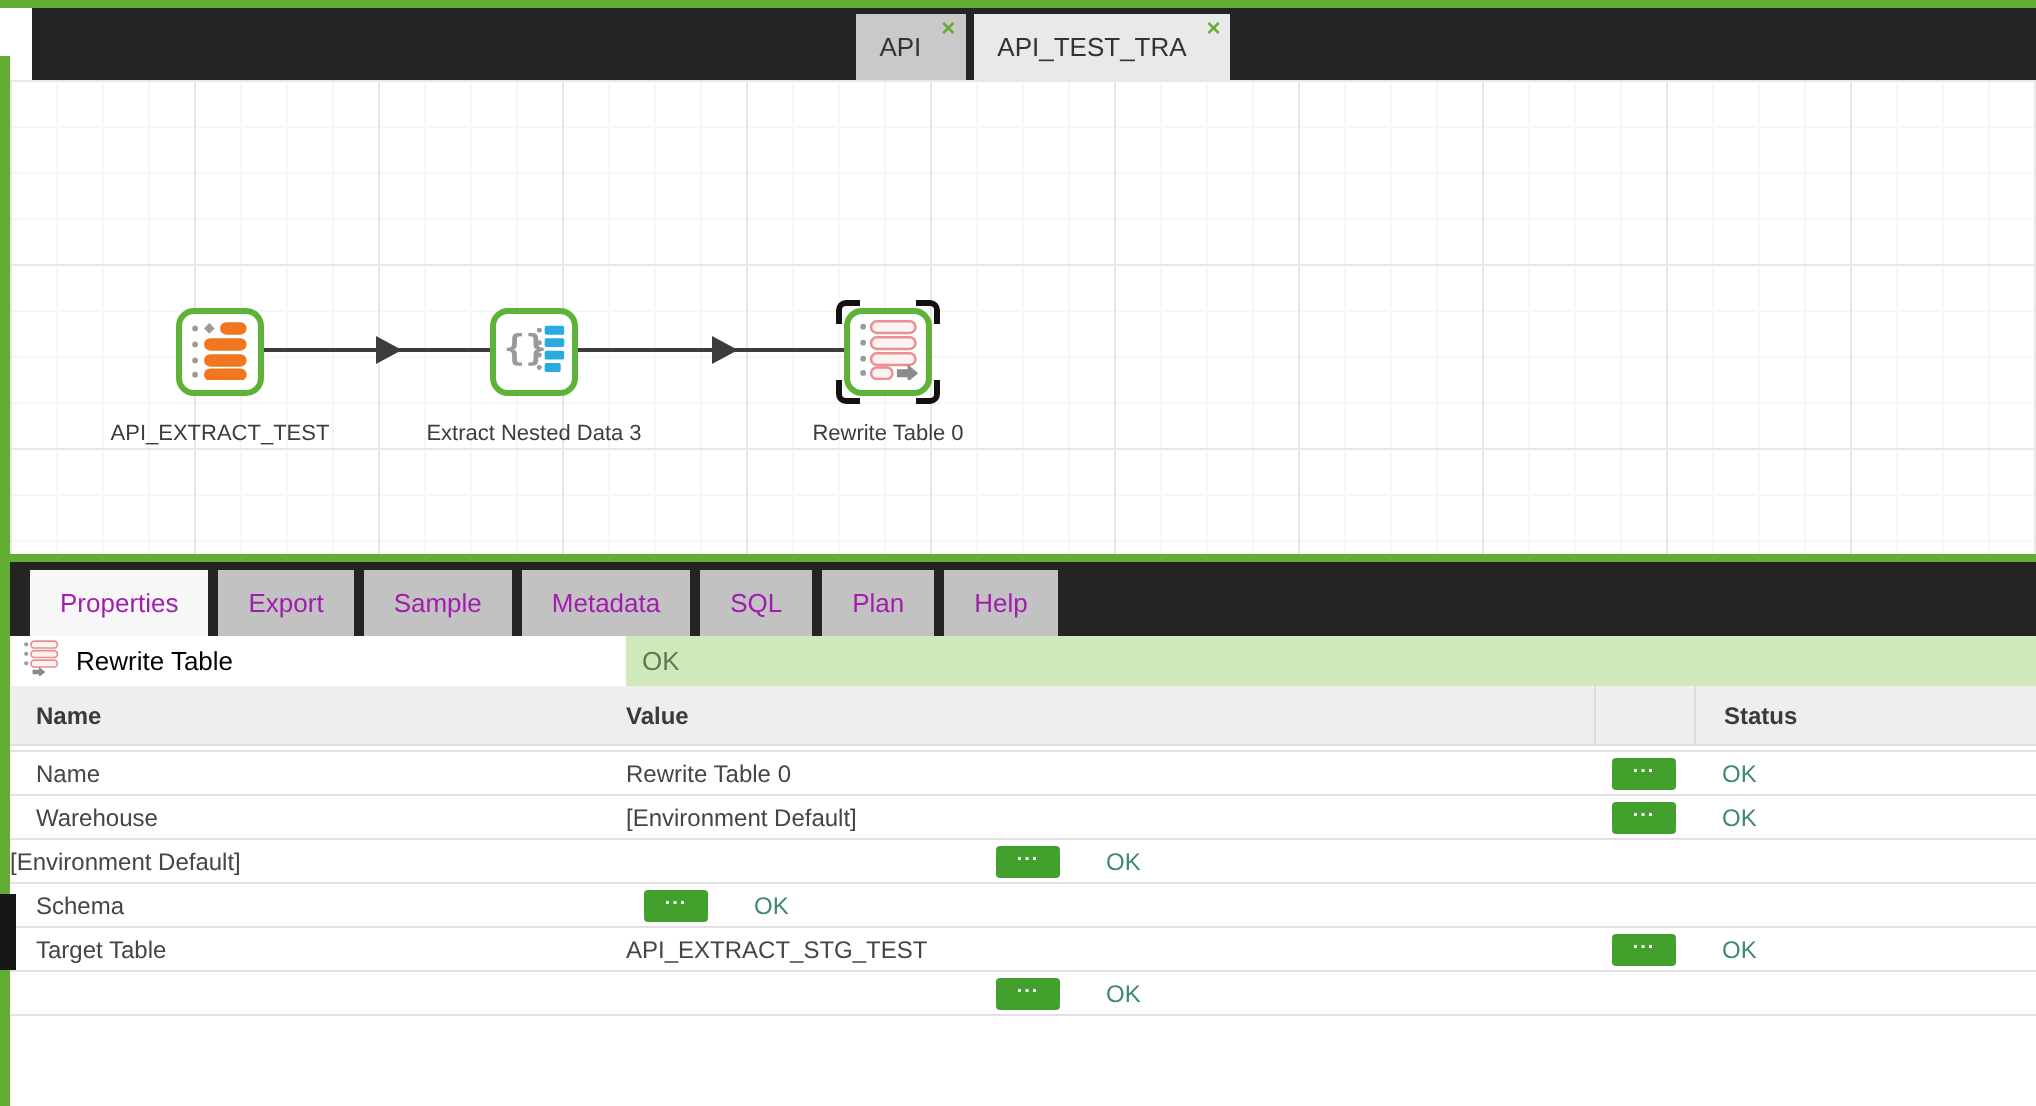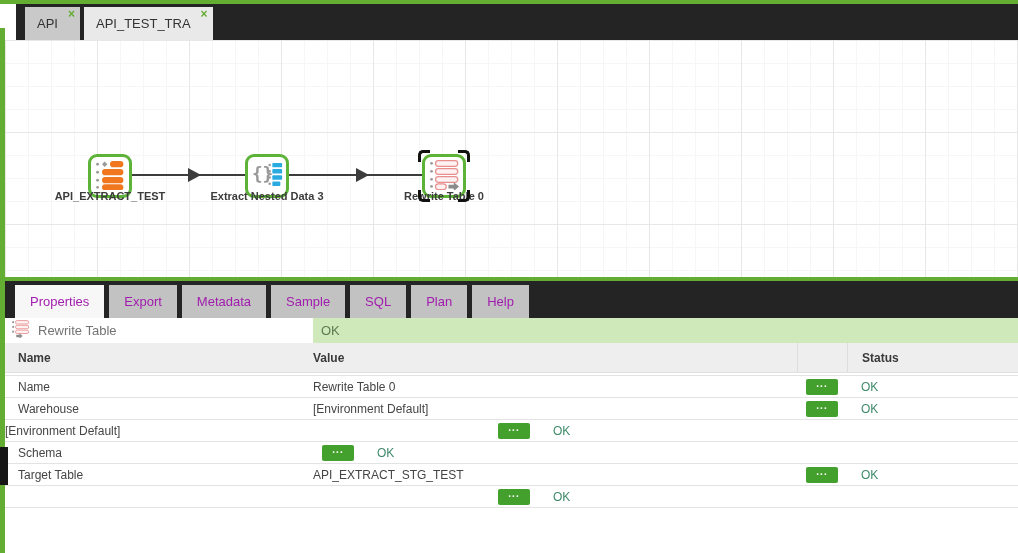--- a/index.html
+++ b/index.html
@@ -7,52 +7,52 @@
   body { font-family:"Liberation Sans", sans-serif; width:1018px; height:553px; overflow:hidden; }
   .app { position:relative; width:1018px; height:553px; background:#fff; overflow:hidden; }
 
   
   .top-border { position:absolute; top:0; left:0; right:0; height:4px; background:var(--accent); z-index:8; }
   .left-strip { position:absolute; top:28px; left:0; width:5px; bottom:0; background:var(--accent); z-index:7; }
   .mid-border { position:absolute; top:277px; left:0; right:0; height:4px; background:var(--accent); z-index:6; }
   .left-handle { position:absolute; left:0; top:447px; width:8px; height:38px; background:#161616; z-index:9; }
 
   
-  .tabbar-top { position:absolute; top:4px; left:16px; right:0; height:36px; background:#242424; display:flex; align-items:flex-end; padding-left:9px; gap:4px; z-index:5; }
+  .tabbar-top { position:absolute; top:4px; left:16px; right:0; height:36px; background:#242424; display:flex; align-items:flex-end; padding-left:9px; gap:4px; z-index:5;justify-content:center; }
   .doc-tab { position:relative; height:33px; background:#c9c9c9; padding:0 22px 0 12px; display:flex; align-items:center; font-size:13px; color:#333; cursor:default; }
   .doc-tab.active { background:#e9e9e9; }
   .doc-tab .close { position:absolute; top:1px; right:5px; color:var(--accent); font-size:12px; font-weight:bold; line-height:12px; }
 
   
   .canvas { position:absolute; top:40px; left:5px; right:0; height:237px; background:#fff;
     background-image:
       linear-gradient(#e7e7e7 1px, transparent 1px),
       linear-gradient(90deg, #e7e7e7 1px, transparent 1px),
       linear-gradient(#f6f6f6 1px, transparent 1px),
       linear-gradient(90deg, #f6f6f6 1px, transparent 1px);
     background-size: 92px 92px, 92px 92px, 23px 23px, 23px 23px; }
   .node { position:absolute; width:44px; height:44px; }
   .node-box { width:44px; height:44px; background:#fff; border:3px solid var(--accent-bright); border-radius:9px; display:flex; align-items:center; justify-content:center; }
-  .node-label { position:absolute; top:36px; left:50%; transform:translateX(-50%); white-space:nowrap; font-size:11px; color:#3c3c3c;font-weight:bold; }
+  .node-label { position:absolute; top:57px; left:50%; transform:translateX(-50%); white-space:nowrap; font-size:11px; color:#3c3c3c; }
   .corner { position:absolute; width:12px; height:12px; border:3px solid #111; z-index:2; }
   .corner.tl { top:-4px; left:-4px; border-right:none; border-bottom:none; border-top-left-radius:5px; }
   .corner.tr { top:-4px; right:-4px; border-left:none; border-bottom:none; border-top-right-radius:5px; }
   .corner.bl { bottom:-4px; left:-4px; border-right:none; border-top:none; border-bottom-left-radius:5px; }
   .corner.br { bottom:-4px; right:-4px; border-left:none; border-top:none; border-bottom-right-radius:5px; }
   .edge { position:absolute; height:2px; background:#3c3c3c; }
   .edge-arrow { position:absolute; width:0; height:0; border-top:7px solid transparent; border-bottom:7px solid transparent; border-left:13px solid #3c3c3c; }
 
   
   .panel-tabbar { position:absolute; top:281px; left:0; right:0; height:37px; background:#242424; display:flex; align-items:flex-end; padding-left:15px; gap:5px; z-index:5; }
   .panel-tab { height:33px; padding:0 15px; display:flex; align-items:center; font-size:13px; color:#a21caf; background:#c2c2c2; cursor:default; }
   .panel-tab.active { background:#f7f7f7; }
 
   .comp-header { position:absolute; top:318px; left:5px; right:0; height:25px; display:flex; z-index:4; }
   .comp-left { width:308px; background:#fff; display:flex; align-items:center; gap:8px; padding-left:6px; }
-  .comp-left .comp-name { font-size:13px; color:#737373; }
+  .comp-left .comp-name { font-size:13px; color:#000000; }
   .comp-status { flex:1; background:var(--ok-bar); display:flex; align-items:center; padding-left:8px; font-size:13px; color:#5d7a52; }
 
   .ptable { position:absolute; top:343px; left:5px; right:0; z-index:3; }
   .thead { display:flex; height:30px; background:#eeeeee; border-bottom:1px solid #e0e0e0; align-items:center; font-size:12px; font-weight:bold; color:#3a3a3a; }
   .trows { margin-top:2px; border-top:1px solid #e3e3e3; }
   .trow { display:flex; height:22px; align-items:center; border-bottom:1px solid #e3e3e3; font-size:12px; color:#454545; background:#fff; }
   .c-name   { width:308px; padding-left:13px; }
   .c-value  { width:484px; }
   .c-btn    { width:50px; display:flex; justify-content:center; }
   .c-status { flex:1; padding-left:14px; }
@@ -145,22 +145,22 @@
       </div>
       <div class="node-label">Rewrite Table 0</div>
     </div>
   </div>
 
   <div class="mid-border"></div>
 
   <div class="panel-tabbar">
       <div class="panel-tab active">Properties</div>
       <div class="panel-tab">Export</div>
+      <div class="panel-tab">Sample</div>
       <div class="panel-tab">Metadata</div>
-      <div class="panel-tab">Sample</div>
       <div class="panel-tab">SQL</div>
       <div class="panel-tab">Plan</div>
       <div class="panel-tab">Help</div>
     </div>
 
   <div class="comp-header">
     <div class="comp-left">
       <span>
         <svg width="19" height="19" viewBox="0 0 36 36">
           <circle cx="4" cy="6" r="2" fill="#9a9a9a"></circle>

